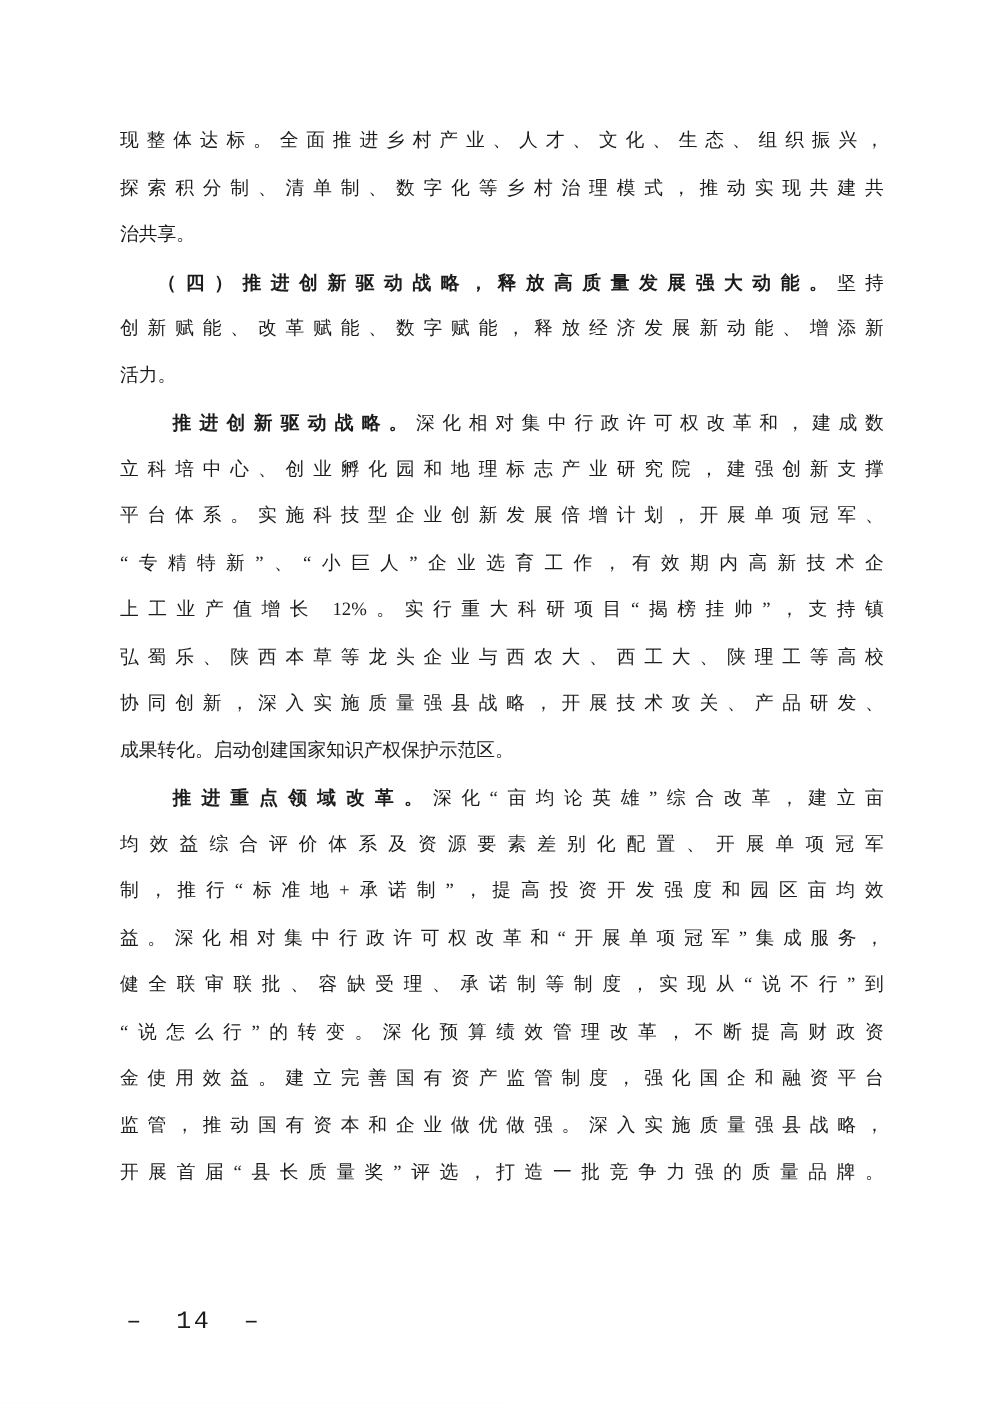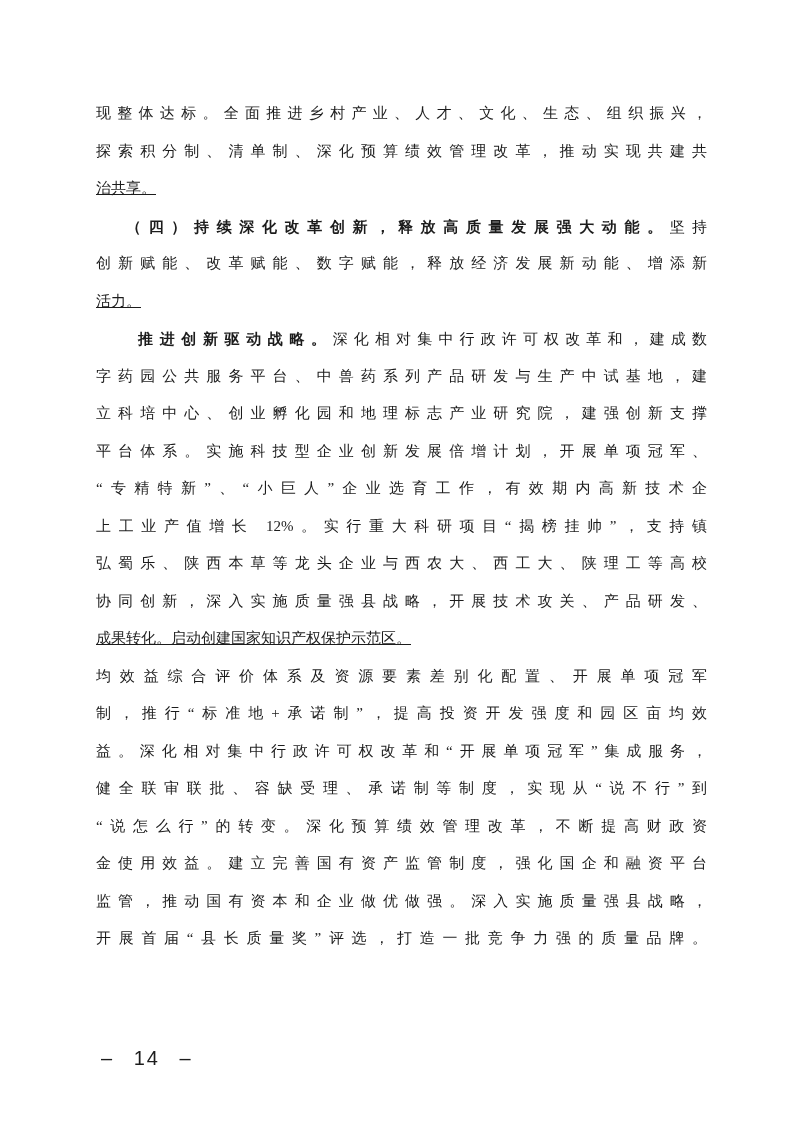--- a/index.html
+++ b/index.html
@@ -28,67 +28,67 @@
   .line {
     font-family: "Liberation Serif", "DejaVu Serif", serif;
     font-size: 15px;
     height: 37.5px;
     line-height: 37.5px;
     color: var(--ink, #1c1c1c);
     text-align: justify;
     text-align-last: justify;
     overflow: hidden;
   }
-  .line.last { text-align-last: left; text-decoration: underline; }
+  .line.last { text-align-last: left; }
   .line.ind2 { text-indent: 42px; }
   .line.indp { text-indent: 30px; }
   .hei {
     font-family: "Liberation Sans", "DejaVu Sans", sans-serif;
     font-weight: 700;
     letter-spacing: 0.5px;
   }
   .page-num {
     position: absolute;
     left: 101px;
     top: 1045px;
-    font-family: Liberation Sans, sans-serif;
+    font-family: Liberation Mono, monospace;
     font-size: 20px;
     line-height: 26px;
     color: var(--ink, #222222);
     word-spacing: 12px;
     letter-spacing: 2px;
   }
 </style>
 </head>
 <body>
 
 <div class="sheet">
   <main class="body-text">
       <div class="para">
         <div class="line"><span>现整体达标。全面推进乡村产业、人才、文化、生态、组织振兴，</span></div>
-        <div class="line"><span>探索积分制、清单制、深化预算绩效管理改革，推动实现共建共</span></div>
+        <div class="line"><span>探索积分制、清单制、数字化等乡村治理模式，推动实现共建共</span></div>
         <div class="line last"><span>治共享。</span></div>
       </div>
       <div class="para">
-        <div class="line indp"><span class="hei">（四）持续深化改革创新，释放高质量发展强大动能。</span><span>坚持</span></div>
+        <div class="line indp"><span class="hei">（四）推进创新驱动战略，释放高质量发展强大动能。</span><span>坚持</span></div>
         <div class="line"><span>创新赋能、改革赋能、数字赋能，释放经济发展新动能、增添新</span></div>
         <div class="line last"><span>活力。</span></div>
       </div>
       <div class="para">
         <div class="line ind2"><span class="hei">推进创新驱动战略。</span><span>深化相对集中行政许可权改革和，建成数</span></div>
-        <div class="line"><span>字药园公共服务平台、中兽药系列产品研发与生产中试基地，建</span></div>
         <div class="line"><span>立科培中心、创业孵化园和地理标志产业研究院，建强创新支撑</span></div>
         <div class="line"><span>平台体系。实施科技型企业创新发展倍增计划，开展单项冠军、</span></div>
         <div class="line"><span>“专精特新”、“小巨人”企业选育工作，有效期内高新技术企</span></div>
         <div class="line"><span>上工业产值增长 12%。实行重大科研项目“揭榜挂帅”，支持镇</span></div>
         <div class="line"><span>弘蜀乐、陕西本草等龙头企业与西农大、西工大、陕理工等高校</span></div>
         <div class="line"><span>协同创新，深入实施质量强县战略，开展技术攻关、产品研发、</span></div>
         <div class="line last"><span>成果转化。启动创建国家知识产权保护示范区。</span></div>
       </div>
       <div class="para">
+        <div class="line ind2"><span class="hei">推进重点领域改革。</span><span>深化“亩均论英雄”综合改革，建立亩</span></div>
         <div class="line"><span>均效益综合评价体系及资源要素差别化配置、开展单项冠军</span></div>
         <div class="line"><span>制，推行“标准地+承诺制”，提高投资开发强度和园区亩均效</span></div>
         <div class="line"><span>益。深化相对集中行政许可权改革和“开展单项冠军”集成服务，</span></div>
         <div class="line"><span>健全联审联批、容缺受理、承诺制等制度，实现从“说不行”到</span></div>
         <div class="line"><span>“说怎么行”的转变。深化预算绩效管理改革，不断提高财政资</span></div>
         <div class="line"><span>金使用效益。建立完善国有资产监管制度，强化国企和融资平台</span></div>
         <div class="line"><span>监管，推动国有资本和企业做优做强。深入实施质量强县战略，</span></div>
         <div class="line"><span>开展首届“县长质量奖”评选，打造一批竞争力强的质量品牌。</span></div>
       </div>
     </main>

